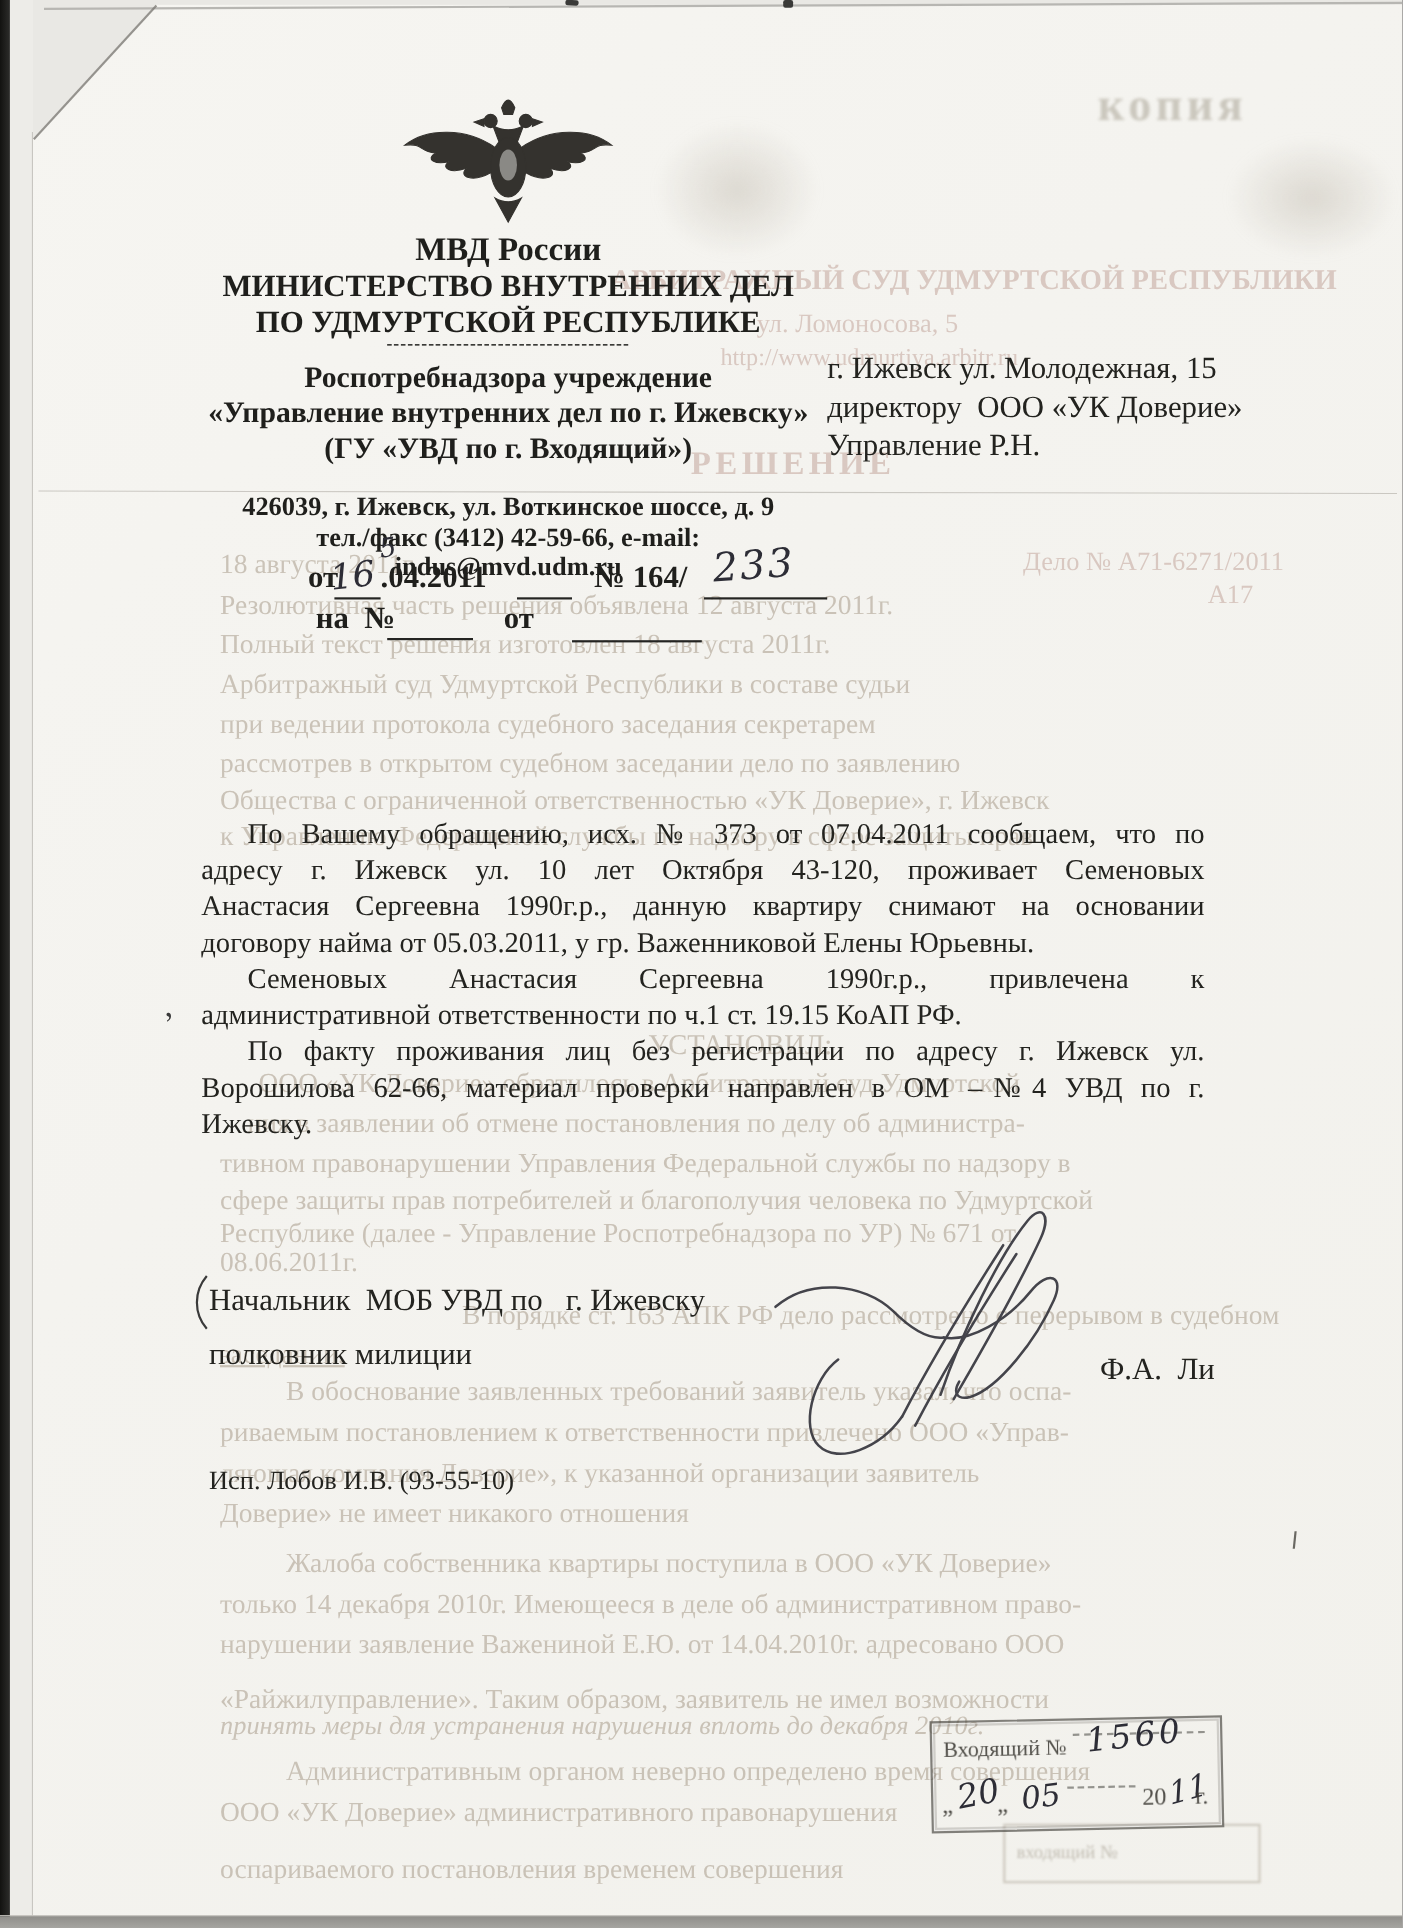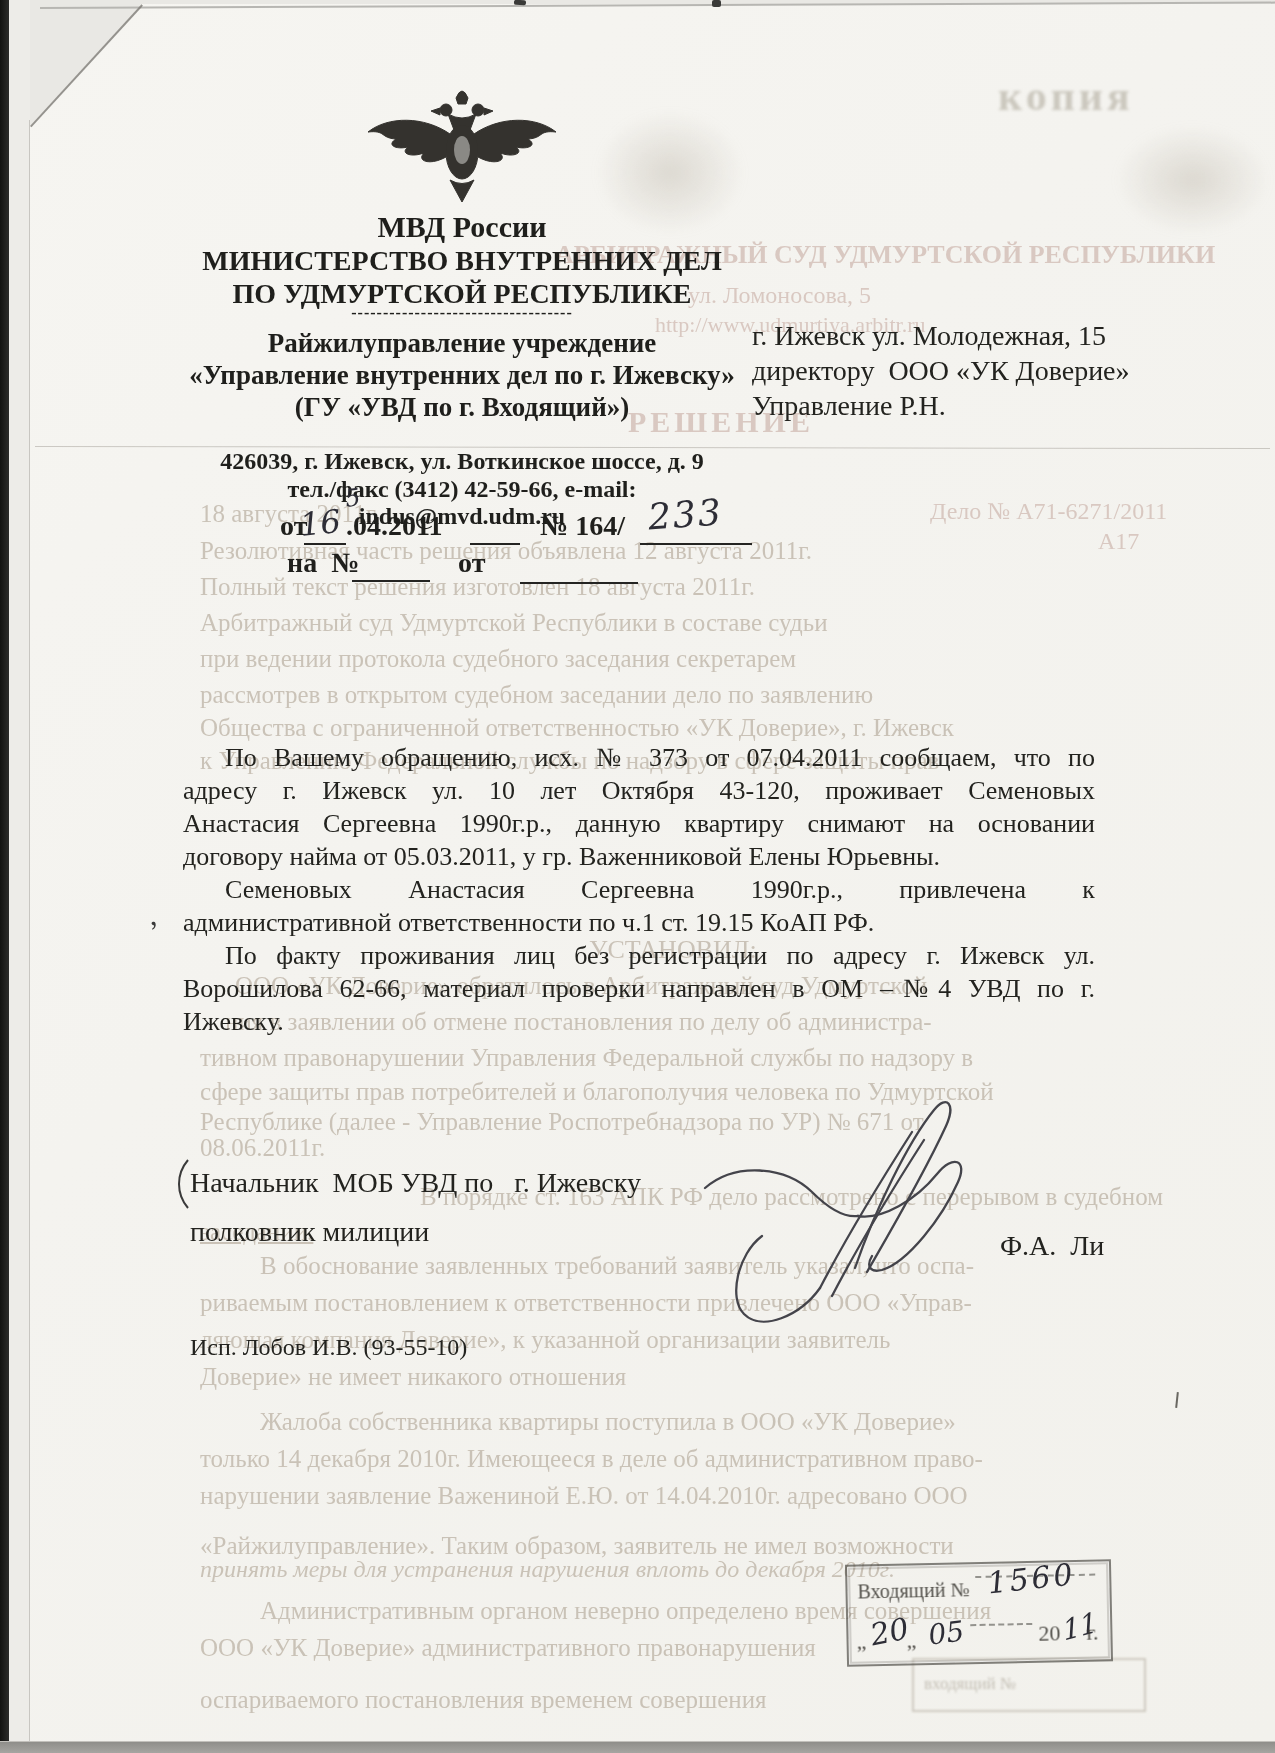--- a/index.html
+++ b/index.html
@@ -135,21 +135,21 @@
         <ellipse cx="110" cy="70" rx="16" ry="27"></ellipse>
         <path d="M98,98 l12,22 12,-22 q-12,7 -24,0 z"></path>
         <ellipse cx="110" cy="68" rx="8" ry="14" fill="#f5f4f0" opacity="0.45" stroke="none"></ellipse>
       </g>
     </svg>
 
     <div class="lh-line" style="top:210px;font-size:30px;">МВД России</div>
     <div class="lh-line" style="top:245px;font-size:28px;">МИНИСТЕРСТВО ВНУТРЕННИХ ДЕЛ</div>
     <div class="lh-line" style="top:278px;font-size:28px;">ПО УДМУРТСКОЙ РЕСПУБЛИКЕ</div>
     <div class="lh-line" style="top:304px;font-size:16px;letter-spacing:1px;">-----------------------------------</div>
-    <div class="lh-line" style="top:328px;font-size:27px;">Райжилуправление учреждение</div>
+    <div class="lh-line" style="top:328px;font-size:27px;">Роспотребнадзора учреждение</div>
     <div class="lh-line" style="top:360px;font-size:27px;">«Управление внутренних дел по г. Ижевску»</div>
     <div class="lh-line" style="top:392px;font-size:27px;">(ГУ «УВД по г. Входящий»)</div>
     <div class="lh-line addr" style="top:448px;">426039, г. Ижевск, ул. Воткинское шоссе, д. 9</div>
     <div class="lh-line addr" style="top:476px;">тел./факс (3412) 42-59-66, e-mail: indus@mvd.udm.ru</div>
 
     <div class="recip" style="top:318px;">г. Ижевск ул. Молодежная, 15</div>
     <div class="recip" style="top:353px;">директору  ООО «УК Доверие»</div>
     <div class="recip" style="top:388px;">Управление Р.Н.</div>
 
     <div class="ref-lbl" style="left:280px;top:510px;">от</div>

